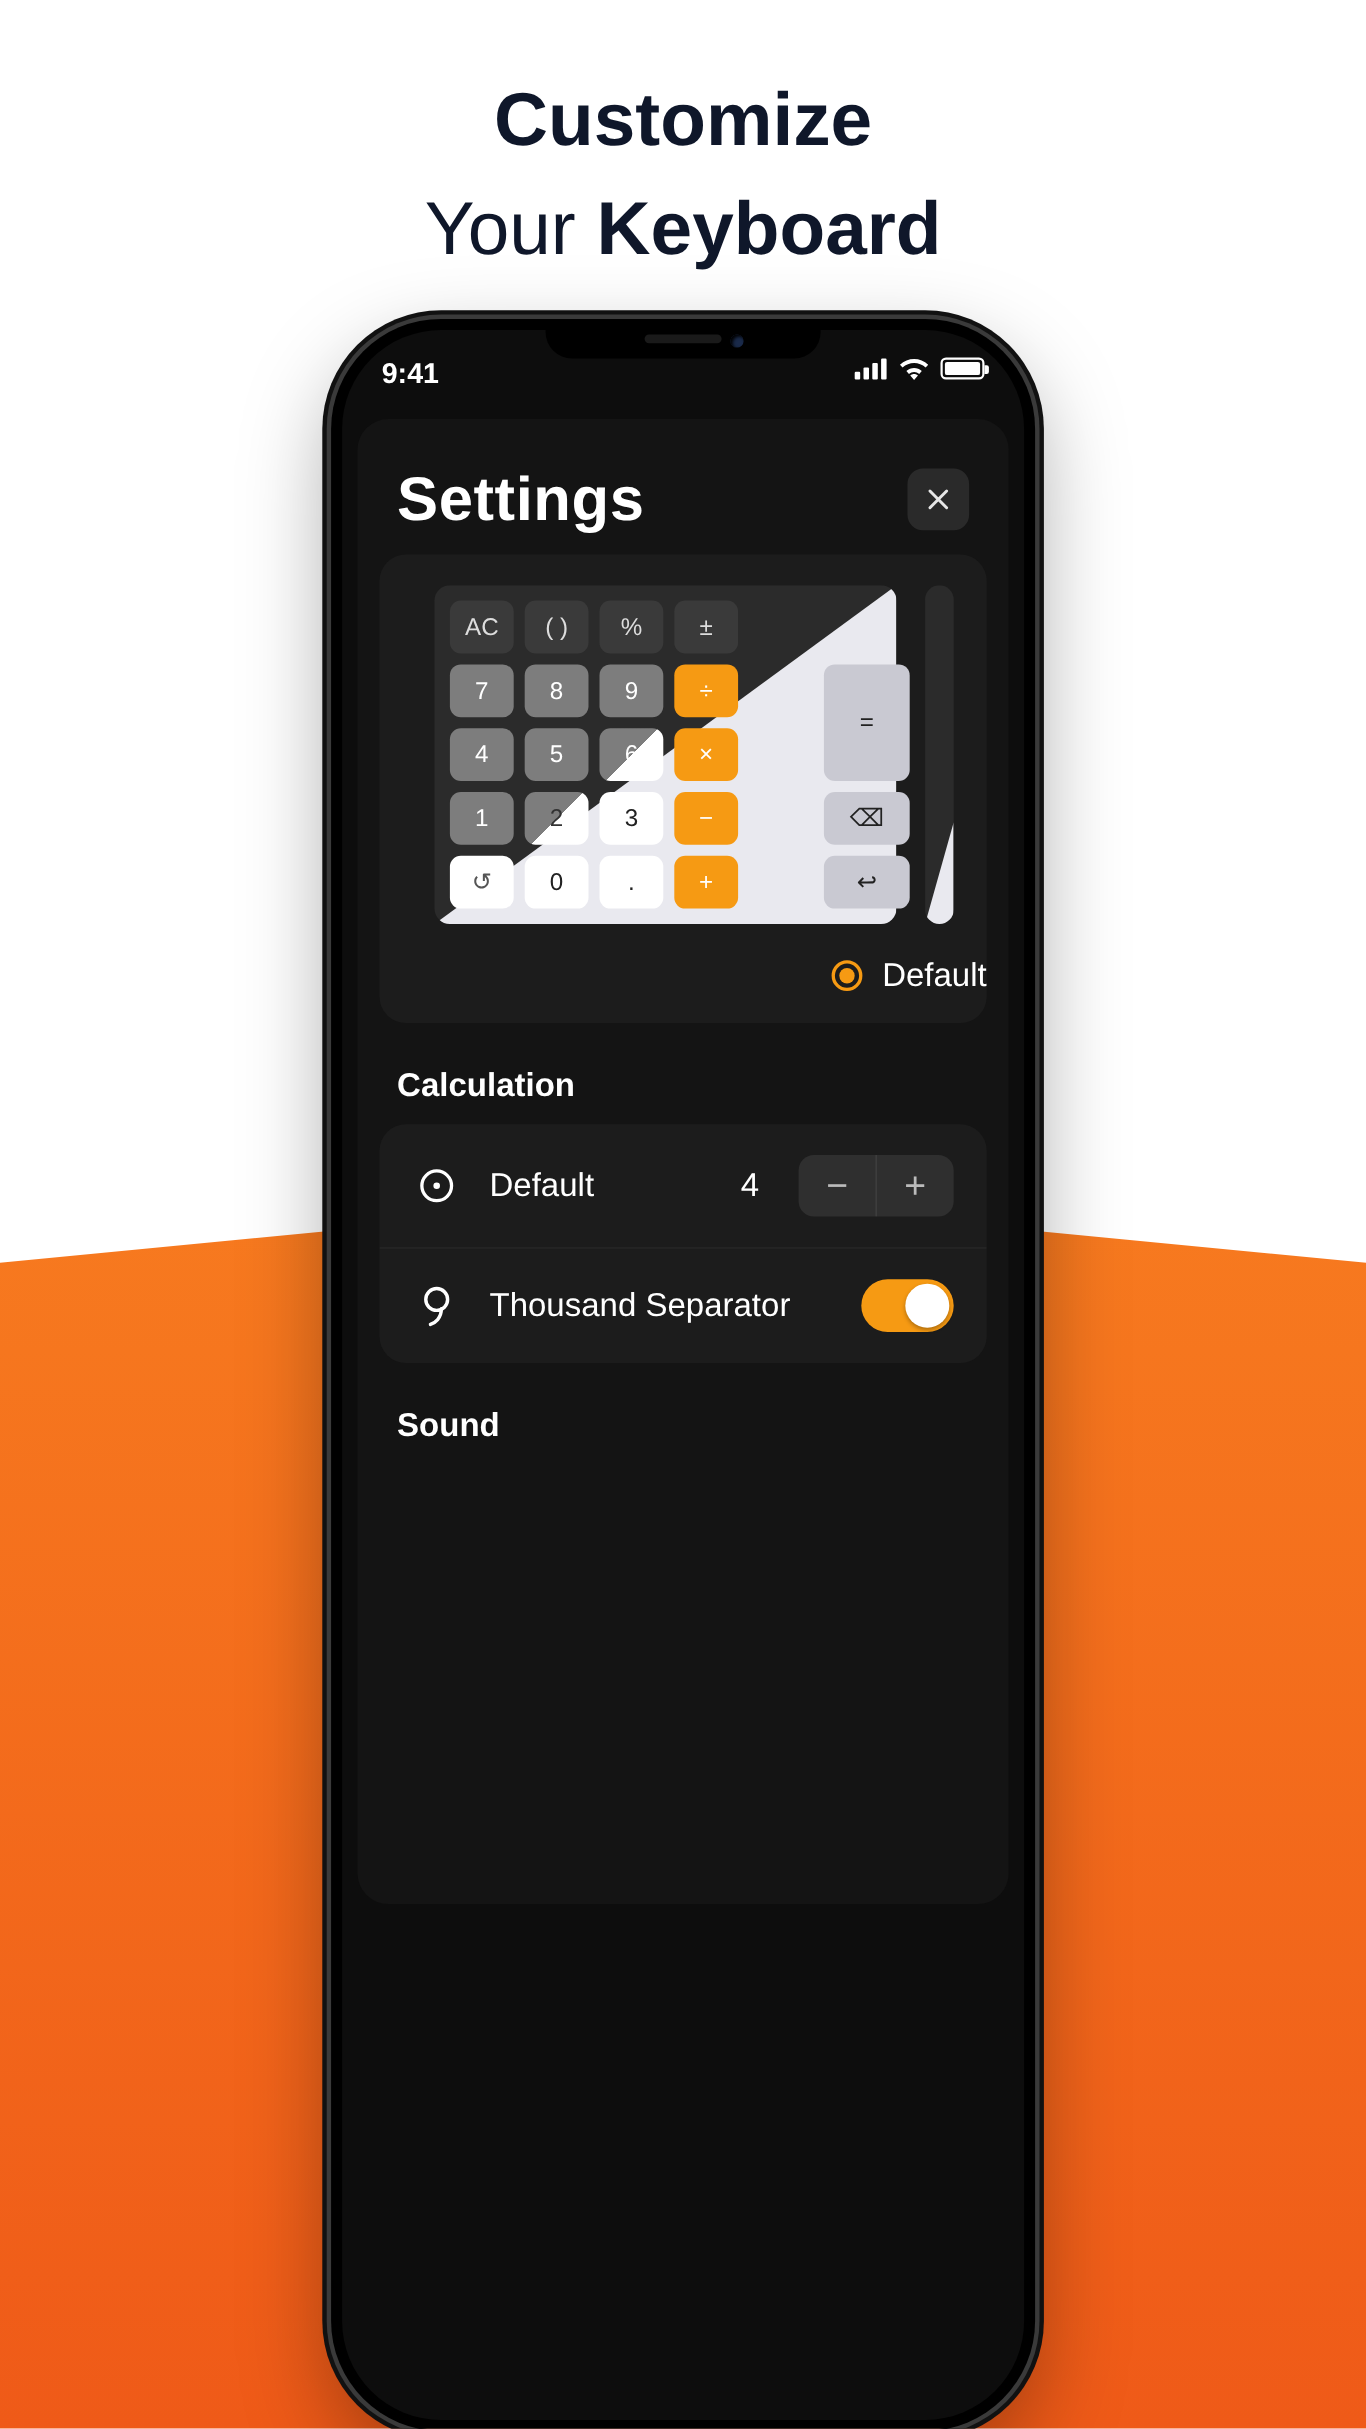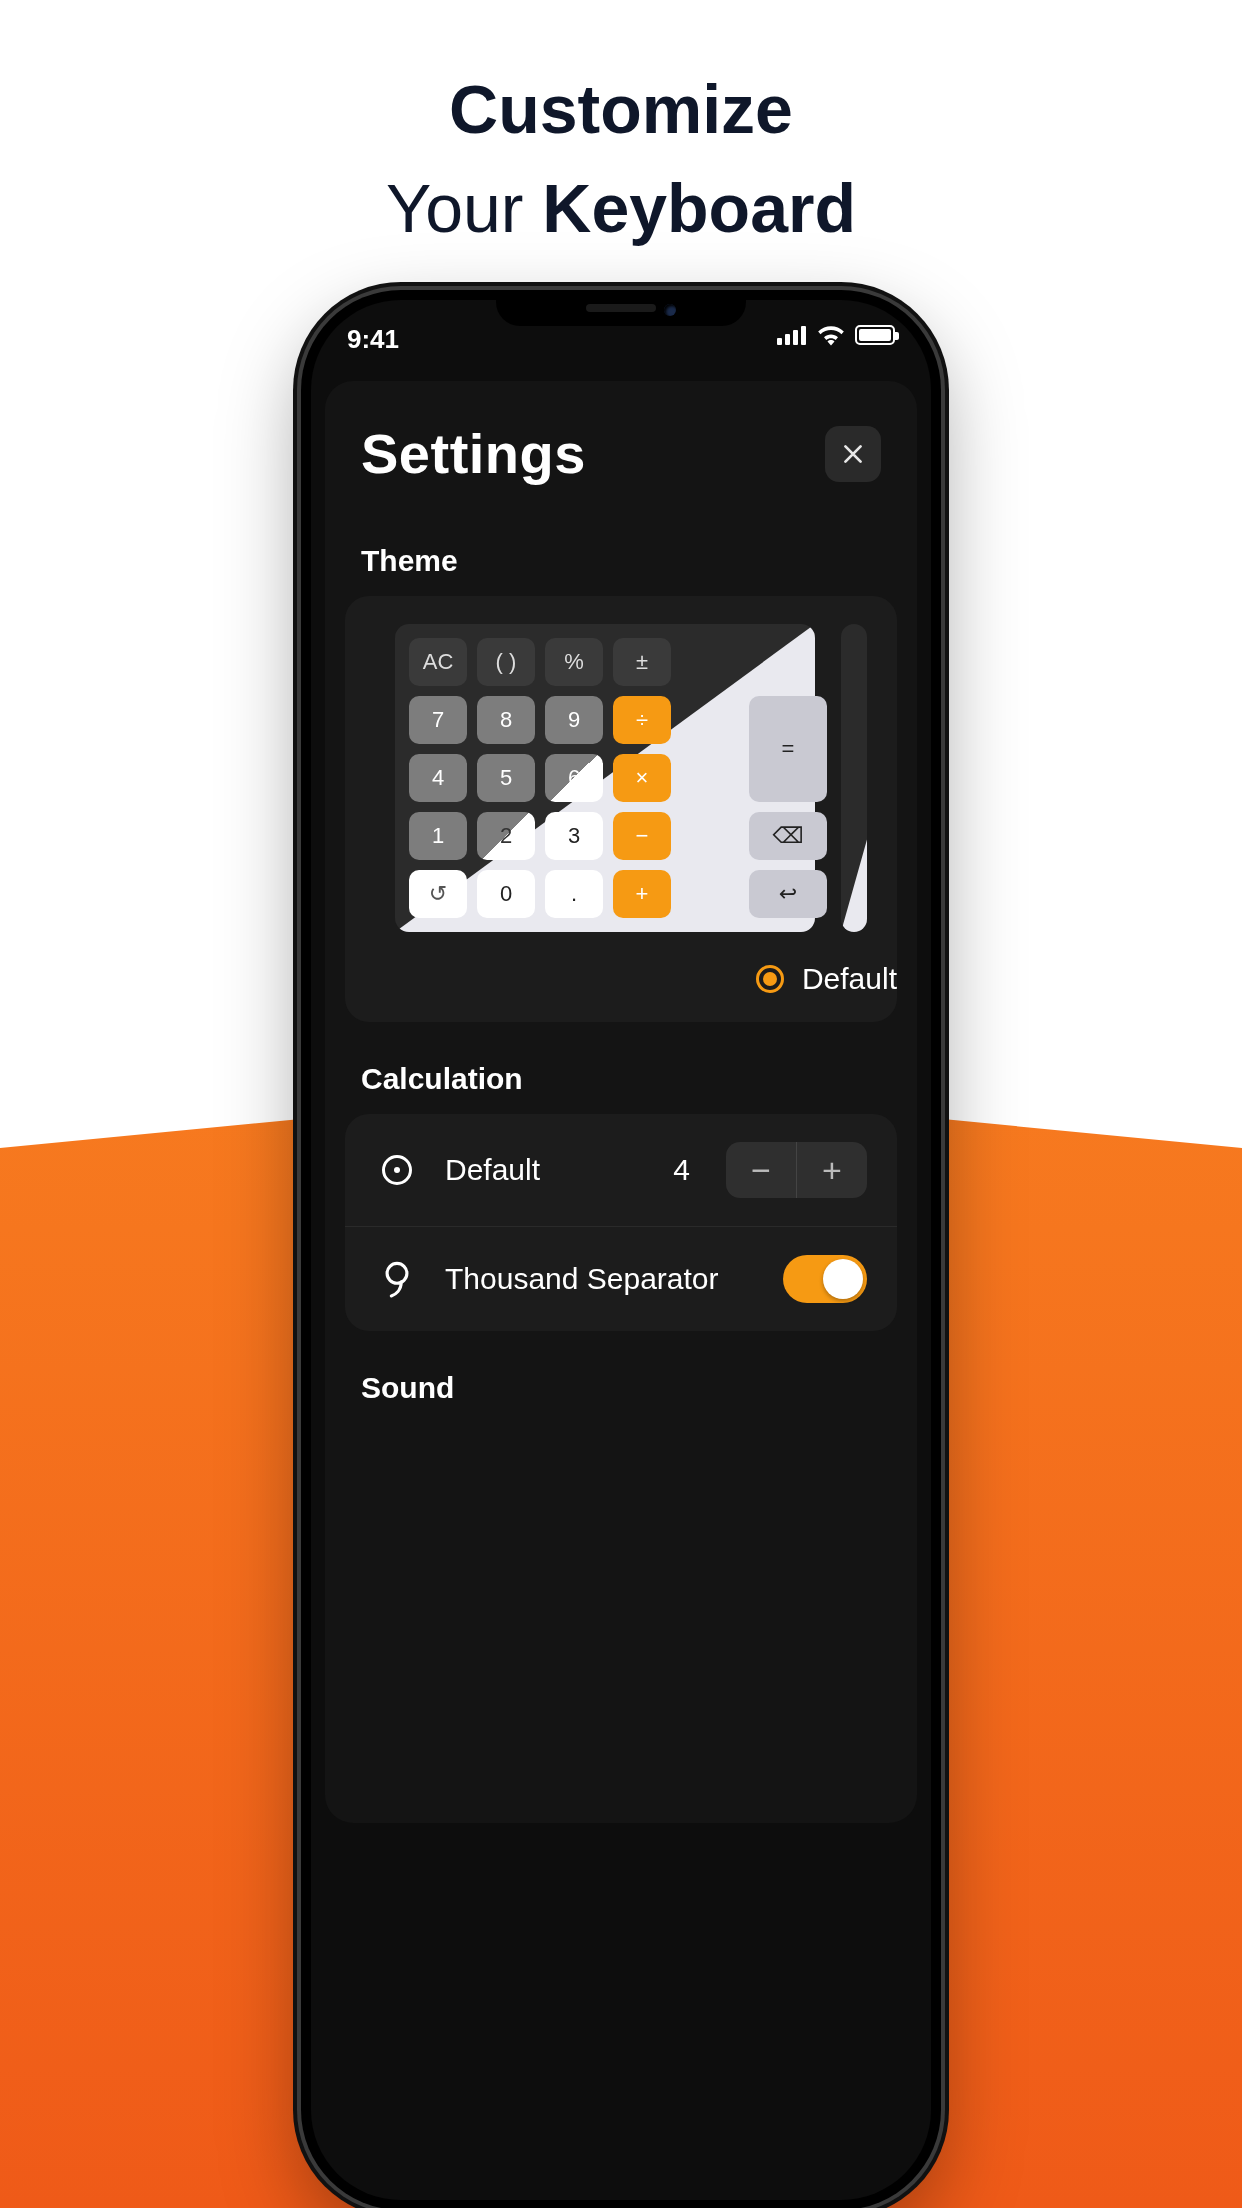--- a/index.html
+++ b/index.html
@@ -190,21 +190,20 @@
     <div class="sheet">
       <div class="sheet-header">
         <div class="sheet-title">Settings</div>
         <div class="close-btn">
           <svg width="26" height="26" viewBox="0 0 24 24">
               <path stroke="#e6e6e6" stroke-width="2.5" stroke-linecap="round" d="M5 5l14 14M19 5L5 19"></path>
             </svg>
         </div>
       </div>
 
-      <div class="section-label">Theme</div>
 
       <div class="card">
         <div class="theme-preview-row">
           <div class="theme-preview alt">
             <div class="kb-grid">
               <div class="kb-key k-dark">AC</div>
               <div class="kb-key k-dark">( )</div>
               <div class="kb-key k-dark">%</div>
               <div class="kb-key k-dark">±</div>
               <div class="kb-key k-outline"></div>

